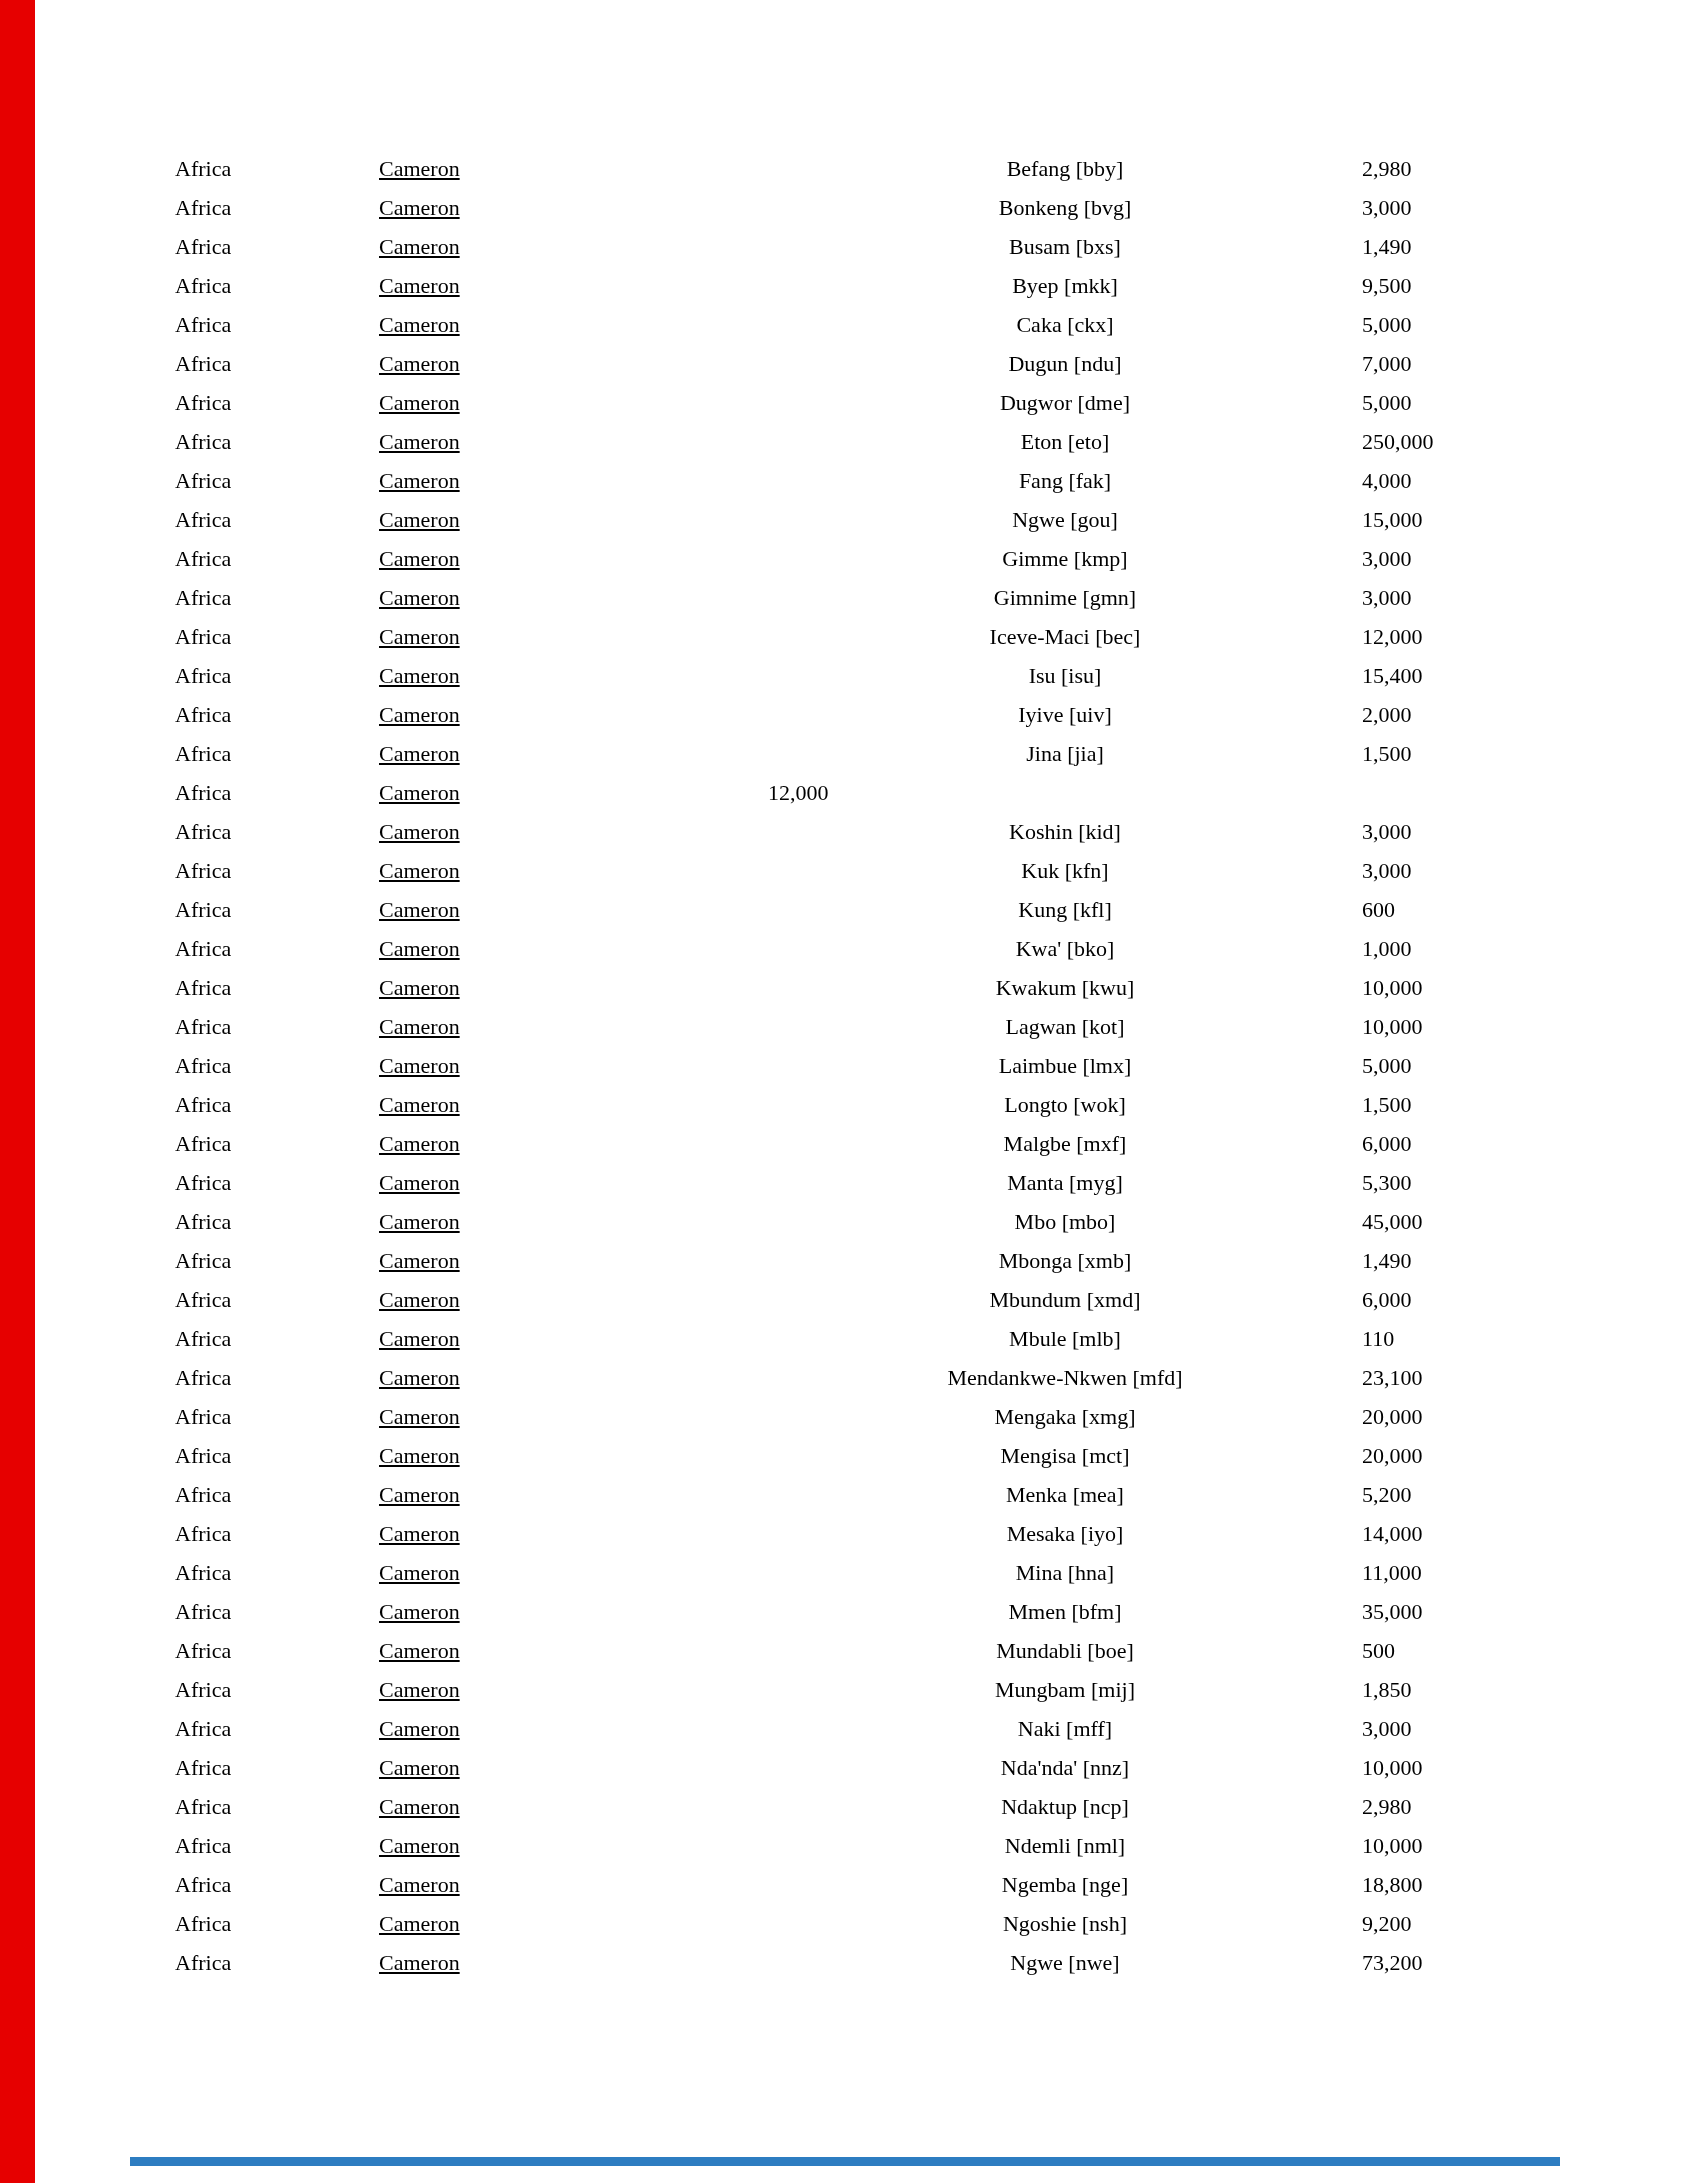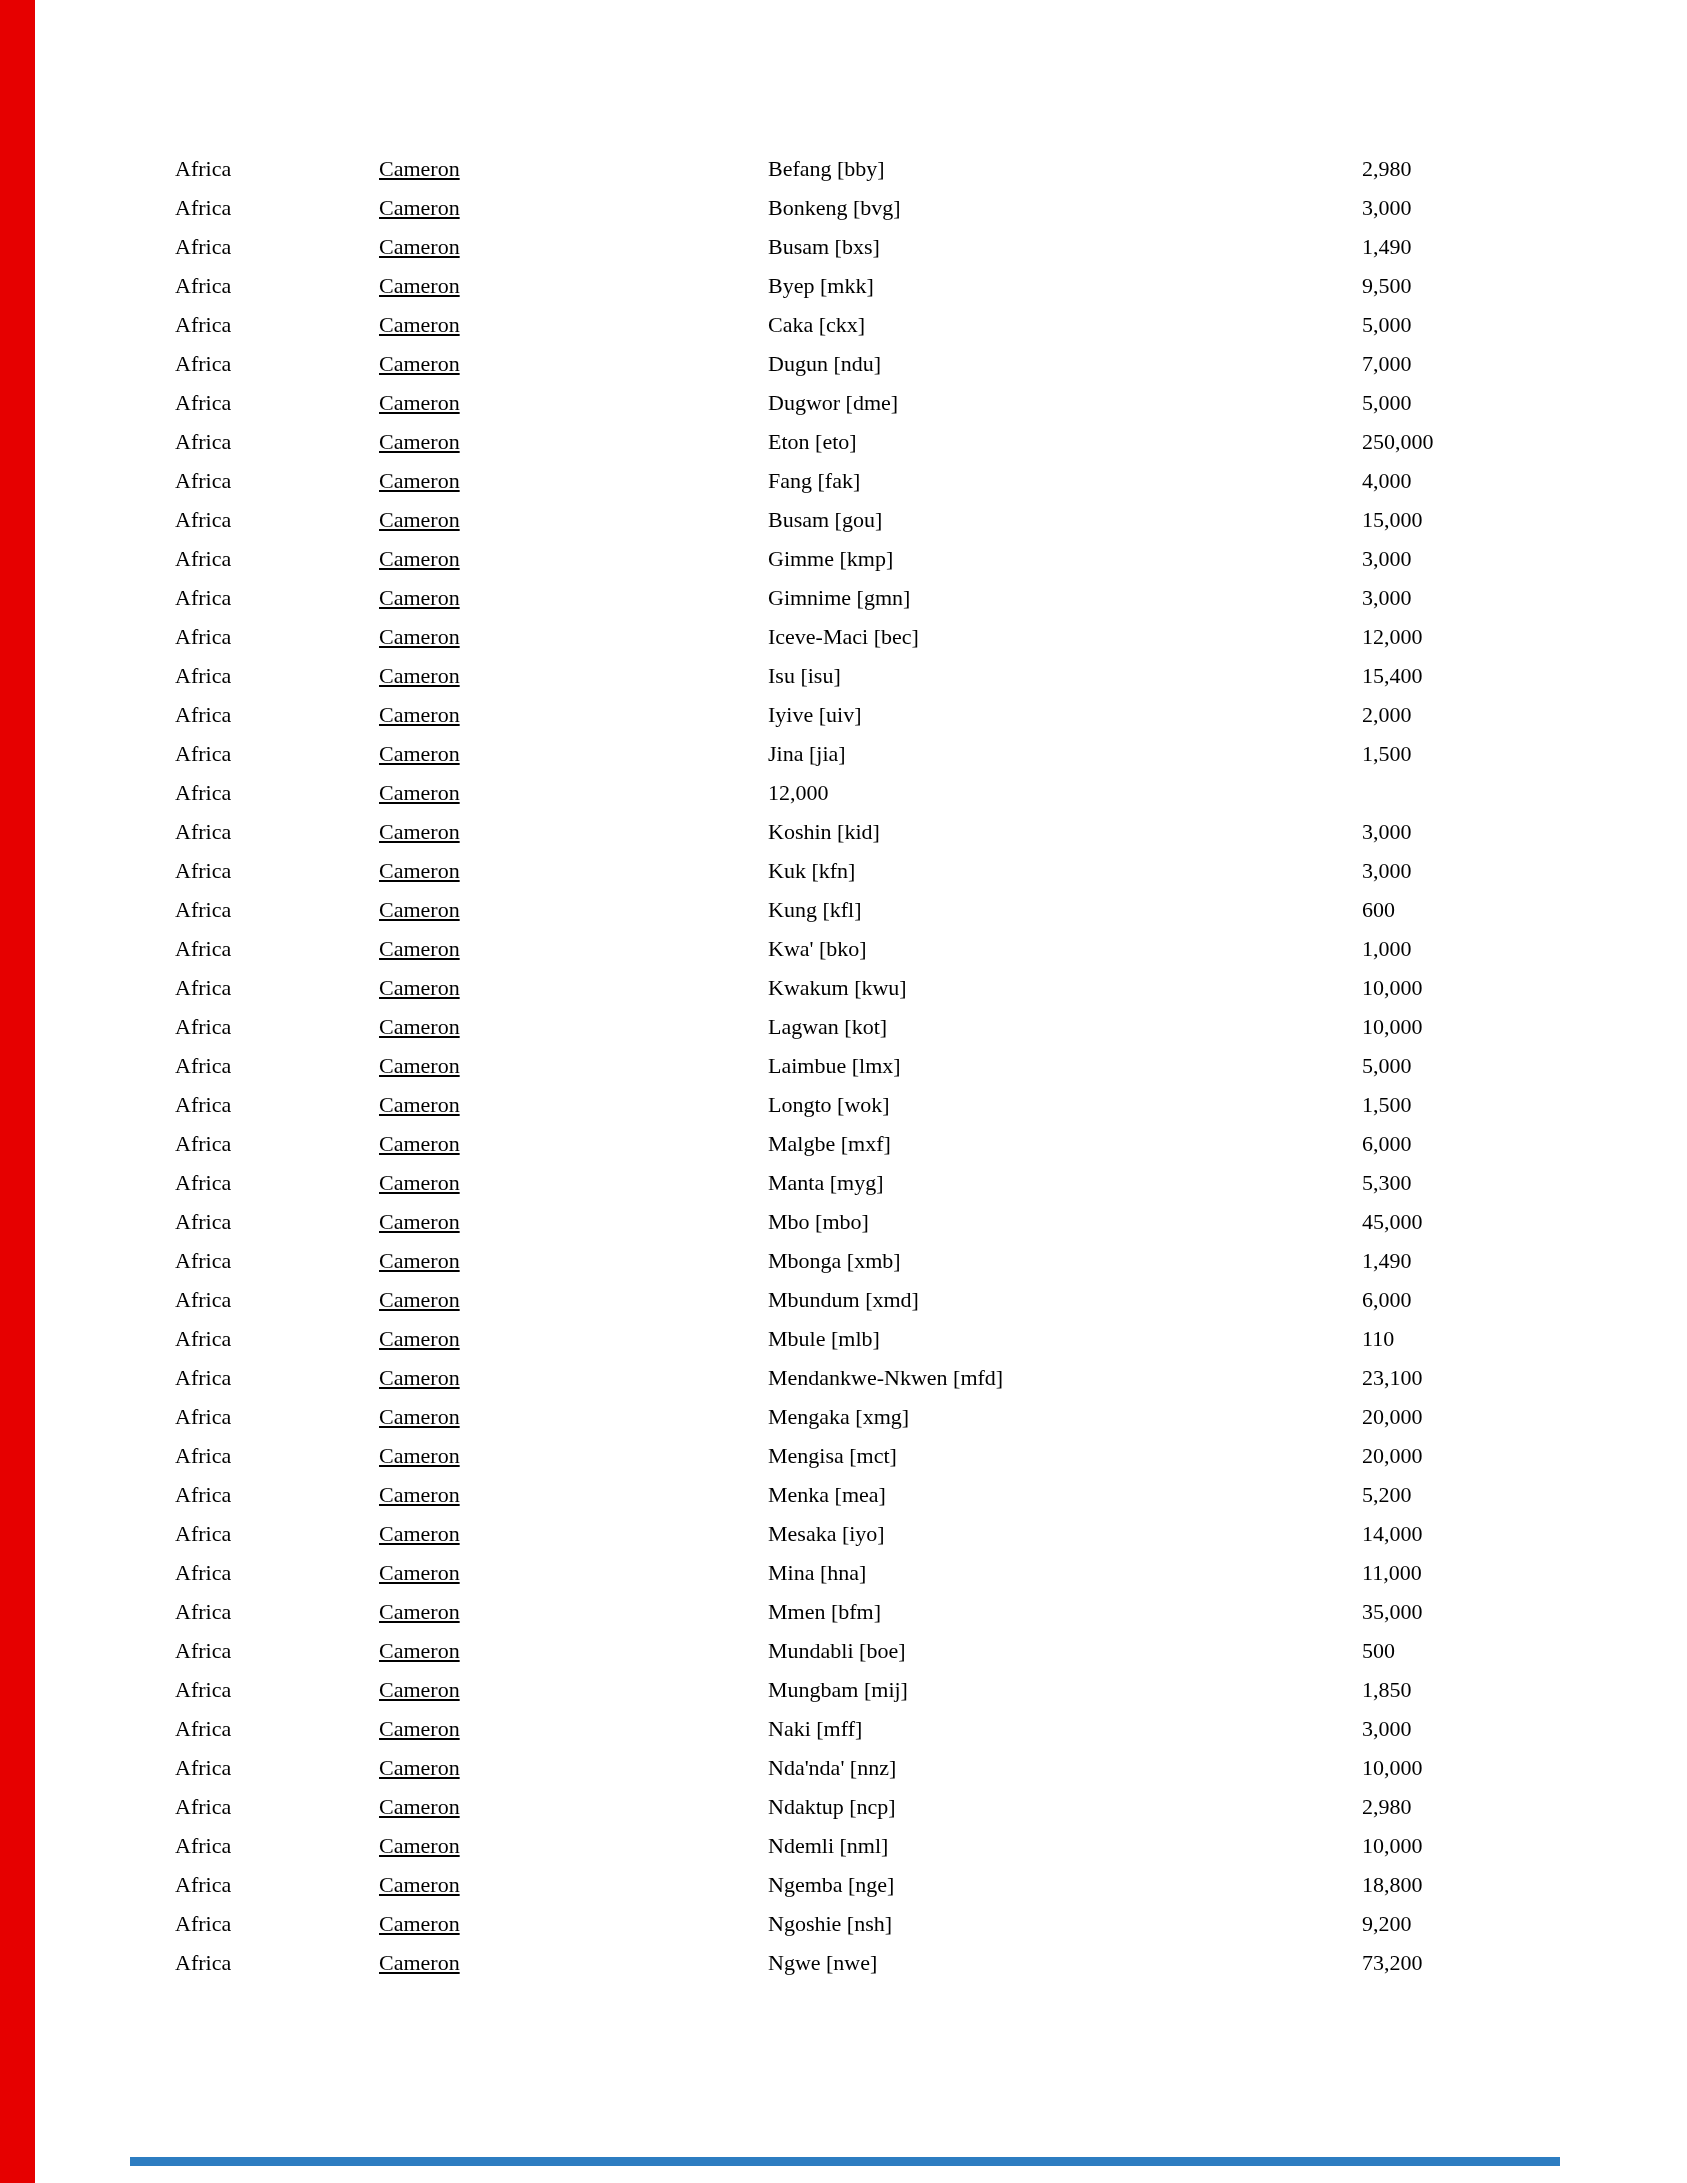--- a/index.html
+++ b/index.html
@@ -48,20 +48,21 @@
   .c1 {
     margin-left: 146px;
     width: 204px;
   }
   .c2 {
     width: 389px;
     text-decoration: underline;
   }
   .c3 {
     width: 594px;
+    text-align: center;
   }
   .c4 {
     width: 138px;
     text-align: left;
   }
 </style>
 </head>
 <body>
 
 <div class="page" style="background: rgb(255, 255, 255);">
@@ -128,21 +129,21 @@
   <div class="row">
     <span class="c1">Africa</span>
     <span class="c2">Cameron</span>
     <span class="c3">Fang [fak]</span>
     <span class="c4">4,000</span>
   </div>
 
   <div class="row">
     <span class="c1">Africa</span>
     <span class="c2">Cameron</span>
-    <span class="c3">Busam [gou]</span>
+    <span class="c3">Ngwe [gou]</span>
     <span class="c4">15,000</span>
   </div>
 
   <div class="row">
     <span class="c1">Africa</span>
     <span class="c2">Cameron</span>
     <span class="c3">Gimme [kmp]</span>
     <span class="c4">3,000</span>
   </div>
 

